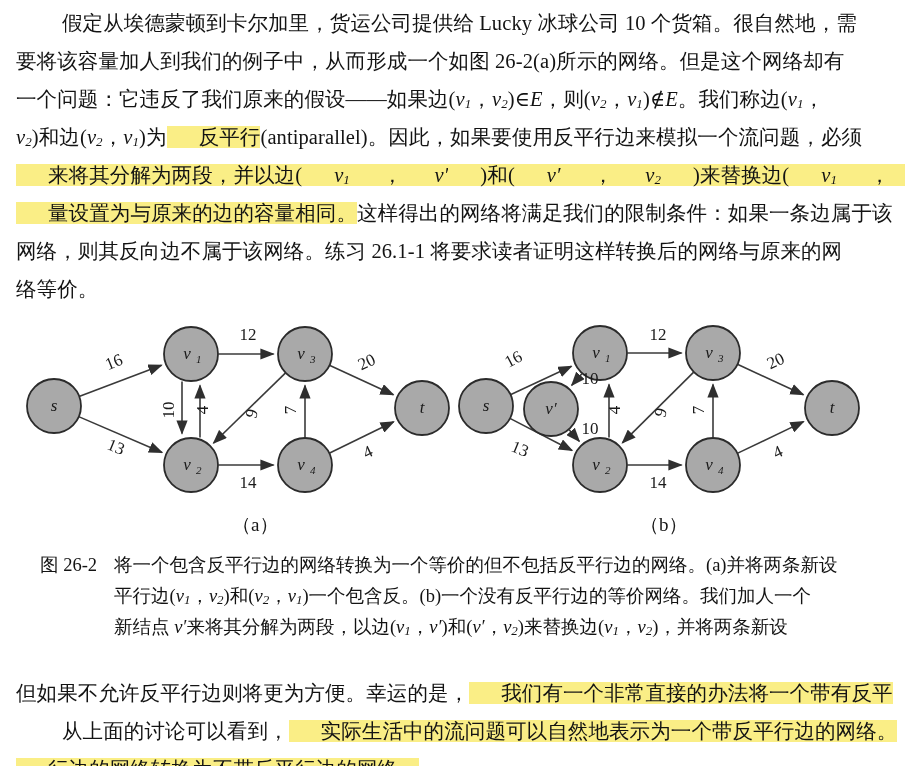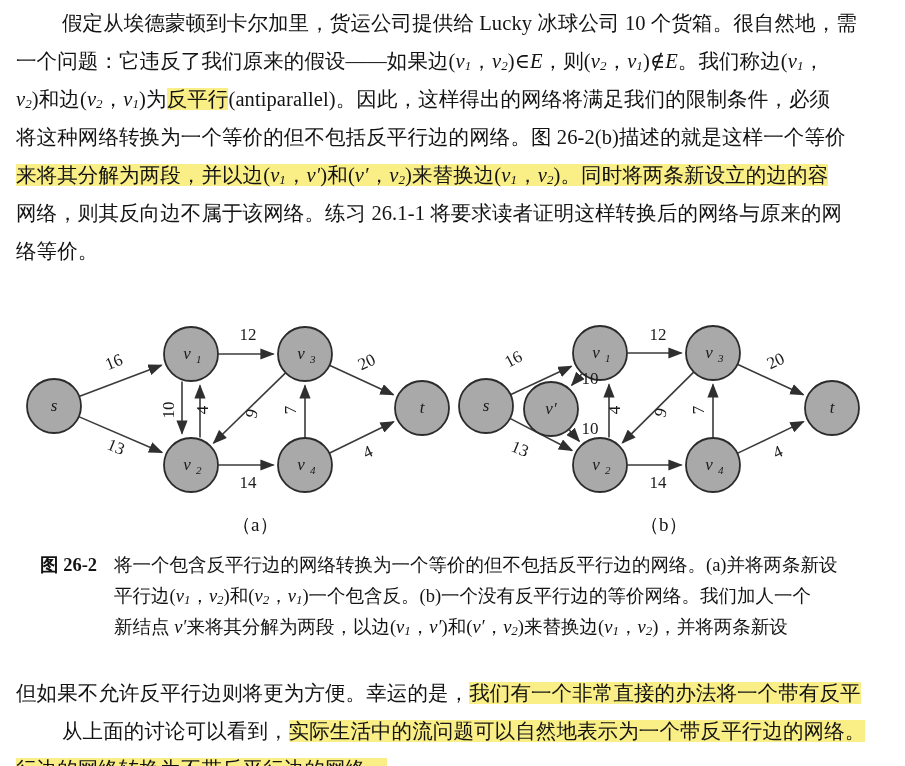--- a/index.html
+++ b/index.html
@@ -32,21 +32,21 @@
     text-align: justify;
     color: #131313;
   }
   .line {
     display: block;
     white-space: nowrap;
     height: 38px;
     line-height: 38px;
   }
   .indent { display: inline-block; width: 46px; }
-  .hl { background: #faee86; }
+  .hl { background: #faee86; padding-left: 32px; }
   var, .v {
     font-family: "Liberation Serif", "DejaVu Serif", serif;
     font-style: italic;
   }
   .sub { font-size: 13px; vertical-align: -2px; font-style: italic;}
 
   
   .caption {
     position: absolute;
     left: 40px;
@@ -92,24 +92,25 @@
     fill: #1a1a1a;
   }
 </style>
 </head>
 <body>
 
 <div class="page">
 
   <div class="para" id="para1" style="top: 4px;">
       <span class="line"><span class="indent"></span><span>假定从埃德蒙顿到卡尔加里，货运公司提供给 Lucky 冰球公司 10 个货箱。很自然地，需</span></span>
+      <span class="line"><span>要将该容量加人到我们的例子中，从而形成一个如图 26-2(a)所示的网络。但是这个网络却有</span></span>
       <span class="line"><span>一个问题：它违反了我们原来的假设——如果边(</span><span><var>v</var><span class="sub">1</span></span><span>，</span><span><var>v</var><span class="sub">2</span></span><span>)∈</span><span><var>E</var></span><span>，则(</span><span><var>v</var><span class="sub">2</span></span><span>，</span><span><var>v</var><span class="sub">1</span></span><span>)∉</span><span><var>E</var></span><span>。我们称边(</span><span><var>v</var><span class="sub">1</span></span><span>，</span></span>
-      <span class="line"><span><var>v</var><span class="sub">2</span></span><span>)和边(</span><span><var>v</var><span class="sub">2</span></span><span>，</span><span><var>v</var><span class="sub">1</span></span><span>)为</span><span class="hl">反平行</span><span>(antiparallel)。因此，这样得出的网络将满足我们的限制条件，必须</span></span>
-      <span class="line"><span>将这种网络转换为一个等价的但不包括反平行边的网络。图 26-2(b)描述的就是这样一个等价</span></span>
+      <span class="line"><span><var>v</var><span class="sub">2</span></span><span>)和边(</span><span><var>v</var><span class="sub">2</span></span><span>，</span><span><var>v</var><span class="sub">1</span></span><span>)为</span><span class="hl">反平行</span><span>(antiparallel)。因此，如果要使用反平行边来模拟一个流问题，必须</span></span>
       <span class="line"><span class="hl">来将其分解为两段，并以边(</span><span class="hl"><var>v</var><span class="sub">1</span></span><span class="hl">，</span><span class="hl"><var>v′</var></span><span class="hl">)和(</span><span class="hl"><var>v′</var></span><span class="hl">，</span><span class="hl"><var>v</var><span class="sub">2</span></span><span class="hl">)来替换边(</span><span class="hl"><var>v</var><span class="sub">1</span></span><span class="hl">，</span><span class="hl"><var>v</var><span class="sub">2</span></span><span class="hl">)。同时将两条新设立的边的容</span></span>
+      <span class="line"><span class="hl">量设置为与原来的边的容量相同。</span><span>这样得出的网络将满足我们的限制条件：如果一条边属于该</span></span>
       <span class="line"><span>网络，则其反向边不属于该网络。练习 26.1-1 将要求读者证明这样转换后的网络与原来的网</span></span>
       <span class="line"><span>络等价。</span></span>
     </div>
 
   <div class="figure">
 
     <svg id="svg-a" width="470" height="200" viewBox="0 0 470 200" style="position:absolute;left:4px;top:0;">
       <defs>
         <marker id="ah" markerWidth="9" markerHeight="7" refX="8.2" refY="3.5" orient="auto" markerUnits="strokeWidth">
           <path d="M0,0 L9,3.5 L0,7 z" fill="#2f2f2f"></path>
@@ -211,21 +212,21 @@
           <text class="wlabel" x="340" y="44" text-anchor="middle" transform="rotate(-25 340 44)">20</text>
           <text class="wlabel" x="342" y="135" text-anchor="middle" transform="rotate(-25 342 135)">4</text>
         </g>
     </svg>
 
     <div class="fig-label" style="left:232px;top:190px;">（a）</div>
     <div class="fig-label" style="left:640px;top:190px;">（b）</div>
   </div>
 
   <div class="caption" id="caption">
-      <span class="cap-line"><span style="display: inline-block; width: 74px; font-weight: bold;">图 26-2</span><span>将一个包含反平行边的网络转换为一个等价的但不包括反平行边的网络。(a)并将两条新设</span></span>
+      <span class="cap-line"><span style="display: inline-block; width: 74px; font-weight: normal;">图 26-2</span><span>将一个包含反平行边的网络转换为一个等价的但不包括反平行边的网络。(a)并将两条新设</span></span>
       <span class="cap-line"><span class="cap-hang"></span><span>平行边(</span><span><var>v</var><span class="sub">1</span></span><span>，</span><span><var>v</var><span class="sub">2</span></span><span>)和(</span><span><var>v</var><span class="sub">2</span></span><span>，</span><span><var>v</var><span class="sub">1</span></span><span>)一个包含反。(b)一个没有反平行边的等价网络。我们加人一个</span></span>
       <span class="cap-line"><span class="cap-hang"></span><span>新结点 </span><span><var>v′</var></span><span>来将其分解为两段，以边(</span><span><var>v</var><span class="sub">1</span></span><span>，</span><span><var>v′</var></span><span>)和(</span><span><var>v′</var></span><span>，</span><span><var>v</var><span class="sub">2</span></span><span>)来替换边(</span><span><var>v</var><span class="sub">1</span></span><span>，</span><span><var>v</var><span class="sub">2</span></span><span>)，并将两条新设</span></span>
     </div>
 
   <div class="para" id="para2" style="top: 674px;">
       <span class="line"><span>但如果不允许反平行边则将更为方便。幸运的是，</span><span class="hl">我们有一个非常直接的办法将一个带有反平</span></span>
       <span class="line"><span class="indent"></span><span>从上面的讨论可以看到，</span><span class="hl">实际生活中的流问题可以自然地表示为一个带反平行边的网络。</span></span>
       <span class="line"><span class="hl">行边的网络转换为不带反平行边的网络。</span></span>
     </div>
 

